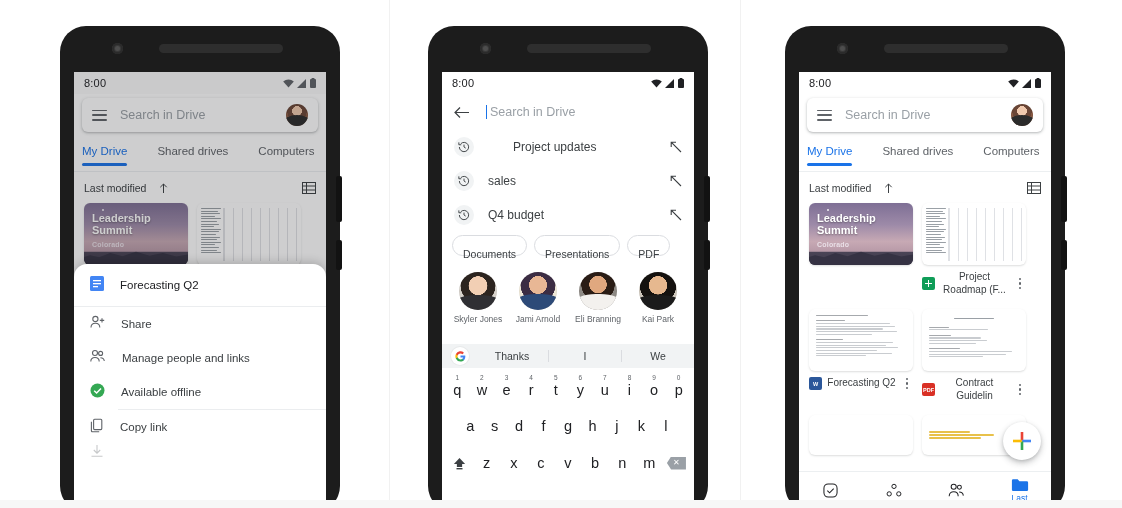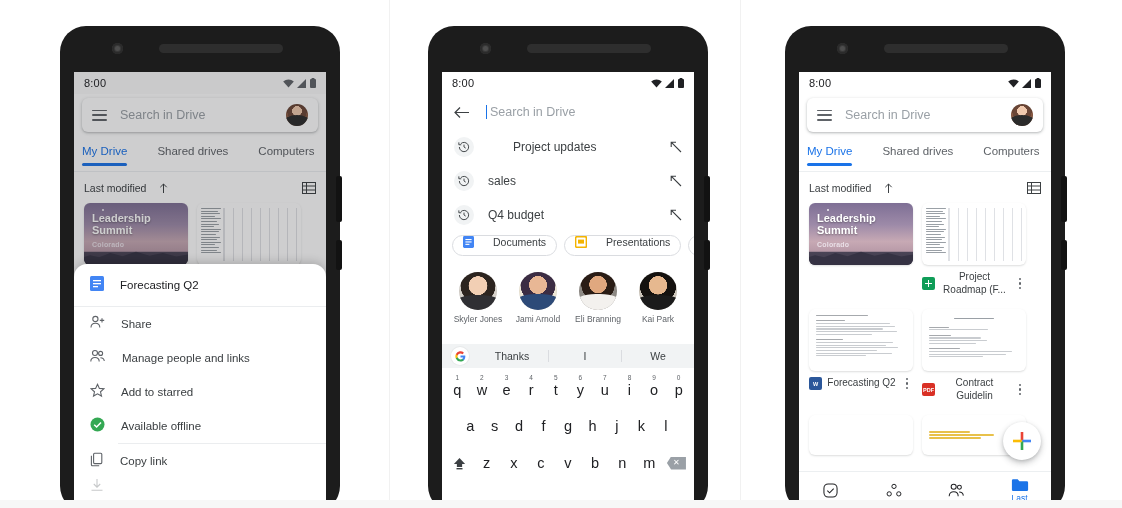--- a/index.html
+++ b/index.html
@@ -122,21 +122,21 @@
 
   
   .sugg{position:absolute;left:0;right:0;height:34px;display:flex;align-items:center;
     padding:0 12px;box-sizing:border-box;gap:14px;}
   .sugg .stxt{font-size:12px;color:#3c4043;flex:1;}
   .histcirc{width:20px;height:20px;border-radius:50%;background:#f1f3f4;
     display:flex;align-items:center;justify-content:center;flex:0 0 auto;}
 
   .chips{position:absolute;left:0;right:0;display:flex;gap:7px;padding:0 10px;box-sizing:border-box;}
   .chip{height:21px;border:1px solid #dadce0;border-radius:11px;display:flex;align-items:flex-start;
-    gap:19px;padding:0 10px;box-sizing:border-box;background:#fff;white-space:nowrap;}
+    gap:12px;padding:0 10px;box-sizing:border-box;background:#fff;white-space:nowrap;flex-direction:column;}
   .chip .ctxt{font-size:10.5px;color:#3c4043;}
 
   .people{position:absolute;left:0;right:0;display:flex;justify-content:space-around;padding:0 6px;box-sizing:border-box;}
   .person{width:56px;text-align:center;}
   .pface{width:38px;height:38px;border-radius:50%;margin:0 auto;overflow:hidden;position:relative;
     box-shadow:inset 0 0 0 1px rgba(0,0,0,.05);}
   .pname{font-size:8.5px;color:#5f6368;margin-top:4px;white-space:nowrap;}
 
   
   .kbsugg{position:absolute;left:0;right:0;height:24px;background:#f1f3f4;
@@ -302,28 +302,20 @@
               <svg width="16" height="14" viewBox="0 0 16 14" fill="none" stroke="#5f6368" stroke-width="1.1">
                 <circle cx="5" cy="4" r="2.5"></circle>
                   <circle cx="10.6" cy="4.4" r="2"></circle>
                 <path d="M0.8 12.6c0-2.5 1.9-4.1 4.2-4.1s4.2 1.6 4.2 4.1"></path>
                 <path d="M10.4 8.7c2 0 3.7 1.3 3.9 3.3"></path>
               </svg>
             </span>
             <span class="lbl">Manage people and links</span>
           </div>
 
-          <div class="sheet-row" style="height:34px;">
-            <span>
-              <svg width="15" height="15" viewBox="0 0 15 15" fill="none" stroke="#5f6368" stroke-width="1.1">
-                <path d="M7.5 1.3 9.4 5.4l4.4.4-3.3 3 1 4.3-4-2.3-4 2.3 1-4.3-3.3-3 4.4-.4z"></path>
-              </svg>
-            </span>
-            <span class="lbl">Add to starred</span>
-          </div>
 
           <div class="sheet-row" style="height:34px;">
             <span>
               <svg width="15" height="15" viewBox="0 0 15 15">
                 <circle cx="7.5" cy="7.5" r="7" fill="#34a853"></circle>
                 <path d="M4.2 7.7 6.6 10l4.4-4.6" stroke="#fff" stroke-width="1.5" fill="none"></path>
               </svg>
             </span>
             <span class="lbl">Available offline</span>
           </div>

